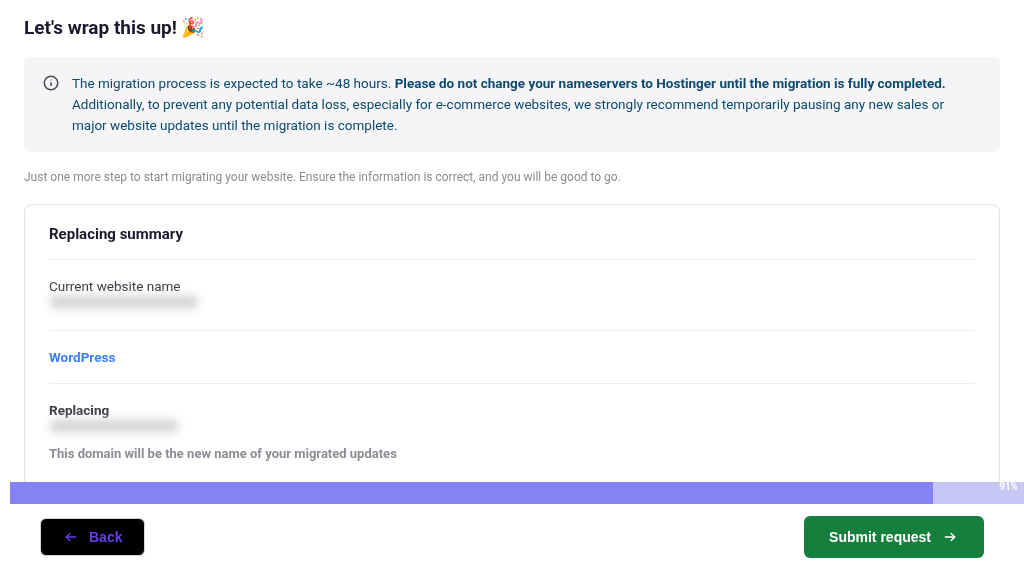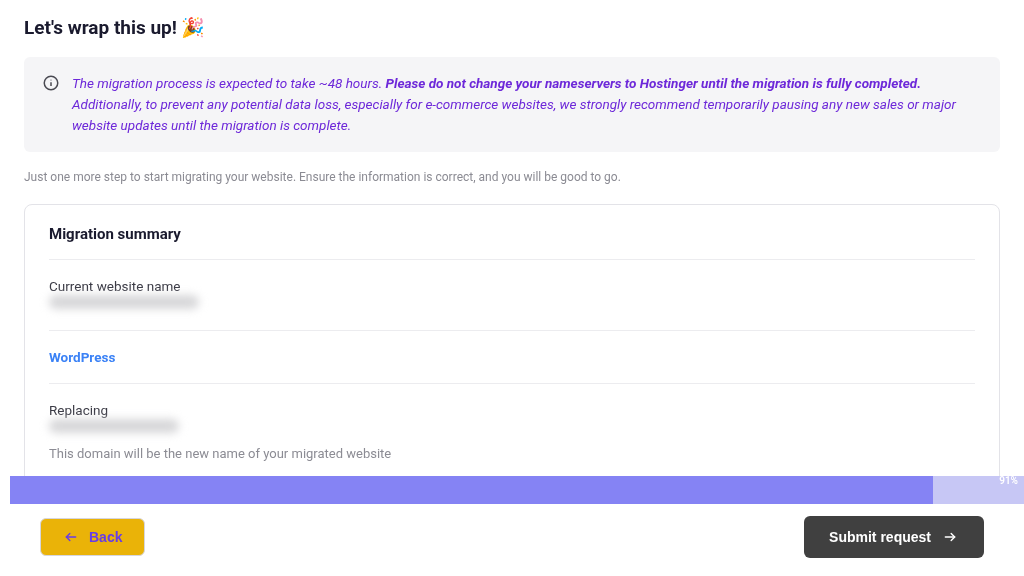--- a/index.html
+++ b/index.html
@@ -30,22 +30,21 @@
     align-items: flex-start;
     margin-bottom: 18px;
   }
   .info-icon-wrap {
     flex: 0 0 auto;
     padding-top: 1px;
   }
   .info-text {
     font-size: 13.5px;
     line-height: 1.55;
-    color: #6d28d9;
-    font-style: italic;
+    color: #0c4a6e;
   }
   .info-text .bold { font-weight: 700; }
   .intro {
     font-size: 12px;
     color: #8b8b93;
     margin-bottom: 20px;
   }
   .summary-card {
     border: 1px solid #e3e3e8;
     border-radius: 8px;
@@ -59,21 +58,21 @@
     border-bottom: 1px solid #ececef;
   }
   .summary-row {
     display: flex;
     align-items: flex-start;
     padding: 18px 0;
     border-bottom: 1px solid #ececef;
     font-size: 13.5px;
     flex-direction: column;
   }
-  .summary-row:last-child { border-bottom: none; padding-bottom: 4px; }
+  .summary-row:last-child { border-bottom: none; padding-bottom: 4px; font-weight: bold; }
   .summary-label {
     flex: 0 0 47%;
     color: #3a3a44;
   }
   .summary-value-col {
     flex: 1;
   }
   .summary-value {
     font-weight: 700;
     color: #3b82f6;
@@ -91,21 +90,21 @@
     border-radius: 8px;
     filter: blur(4px);
     margin-top: 1px;
   }
   .blurred.small { width: 130px; }
   .progress-wrap {
     position: absolute;
     left: 10px;
     right: 0;
     bottom: 72px;
-    height: 28px;
+    height: 22px;
     background: #c7c7f5;
   }
   .progress-fill {
     height: 100%;
     background: #8583f4;
     position: relative;
   }
   .progress-label {
     position: absolute;
     right: 6px;
@@ -127,26 +126,26 @@
     align-items: center;
     gap: 10px;
     font-size: 14px;
     font-weight: 600;
     border-radius: 6px;
     cursor: pointer;
     padding: 10px 22px;
     border: 1px solid transparent;
   }
   .btn-back {
-    background: #eab308;
+    background: #000000;
     border: 1px solid #d6d6de;
     color: #673de6;
   }
   .btn-submit {
-    background: #404040;
+    background: #15803d;
     color: #fff;
     padding: 12px 24px;
   }
   svg { display: block; }
 </style>
 </head>
 <body>
 
 <div class="page">
   <h1 class="page-title">Let's wrap this up! 🎉</h1>
@@ -160,40 +159,40 @@
       </svg>
     </div>
     <div class="info-text">
       <span>The migration process is expected to take ~48 hours. </span><span class="bold">Please do not change your nameservers to Hostinger until the migration is fully completed.</span><span> Additionally, to prevent any potential data loss, especially for e-commerce websites, we strongly recommend temporarily pausing any new sales or major website updates until the migration is complete.</span>
     </div>
   </div>
 
   <p class="intro">Just one more step to start migrating your website. Ensure the information is correct, and you will be good to go.</p>
 
   <div class="summary-card">
-    <div class="summary-title">Migration summary</div>
+    <div class="summary-title">Replacing summary</div>
 
     <div class="summary-row">
       <div class="summary-label">Current website name</div>
       <div class="summary-value-col">
         <span class="blurred"></span>
       </div>
     </div>
 
     <div class="summary-row">
       <div class="summary-value-col">
         <span class="summary-value">WordPress</span>
       </div>
     </div>
 
     <div class="summary-row">
       <div class="summary-label">Replacing</div>
       <div class="summary-value-col">
         <span class="blurred small"></span>
-        <div class="summary-subtext">This domain will be the new name of your migrated website</div>
+        <div class="summary-subtext">This domain will be the new name of your migrated updates</div>
       </div>
     </div>
   </div>
 </div>
 
 <div class="progress-wrap">
   <div class="progress-fill" id="progress-fill" style="width: 91%;">
   </div>
   <span class="progress-label">91%</span>
 </div>

